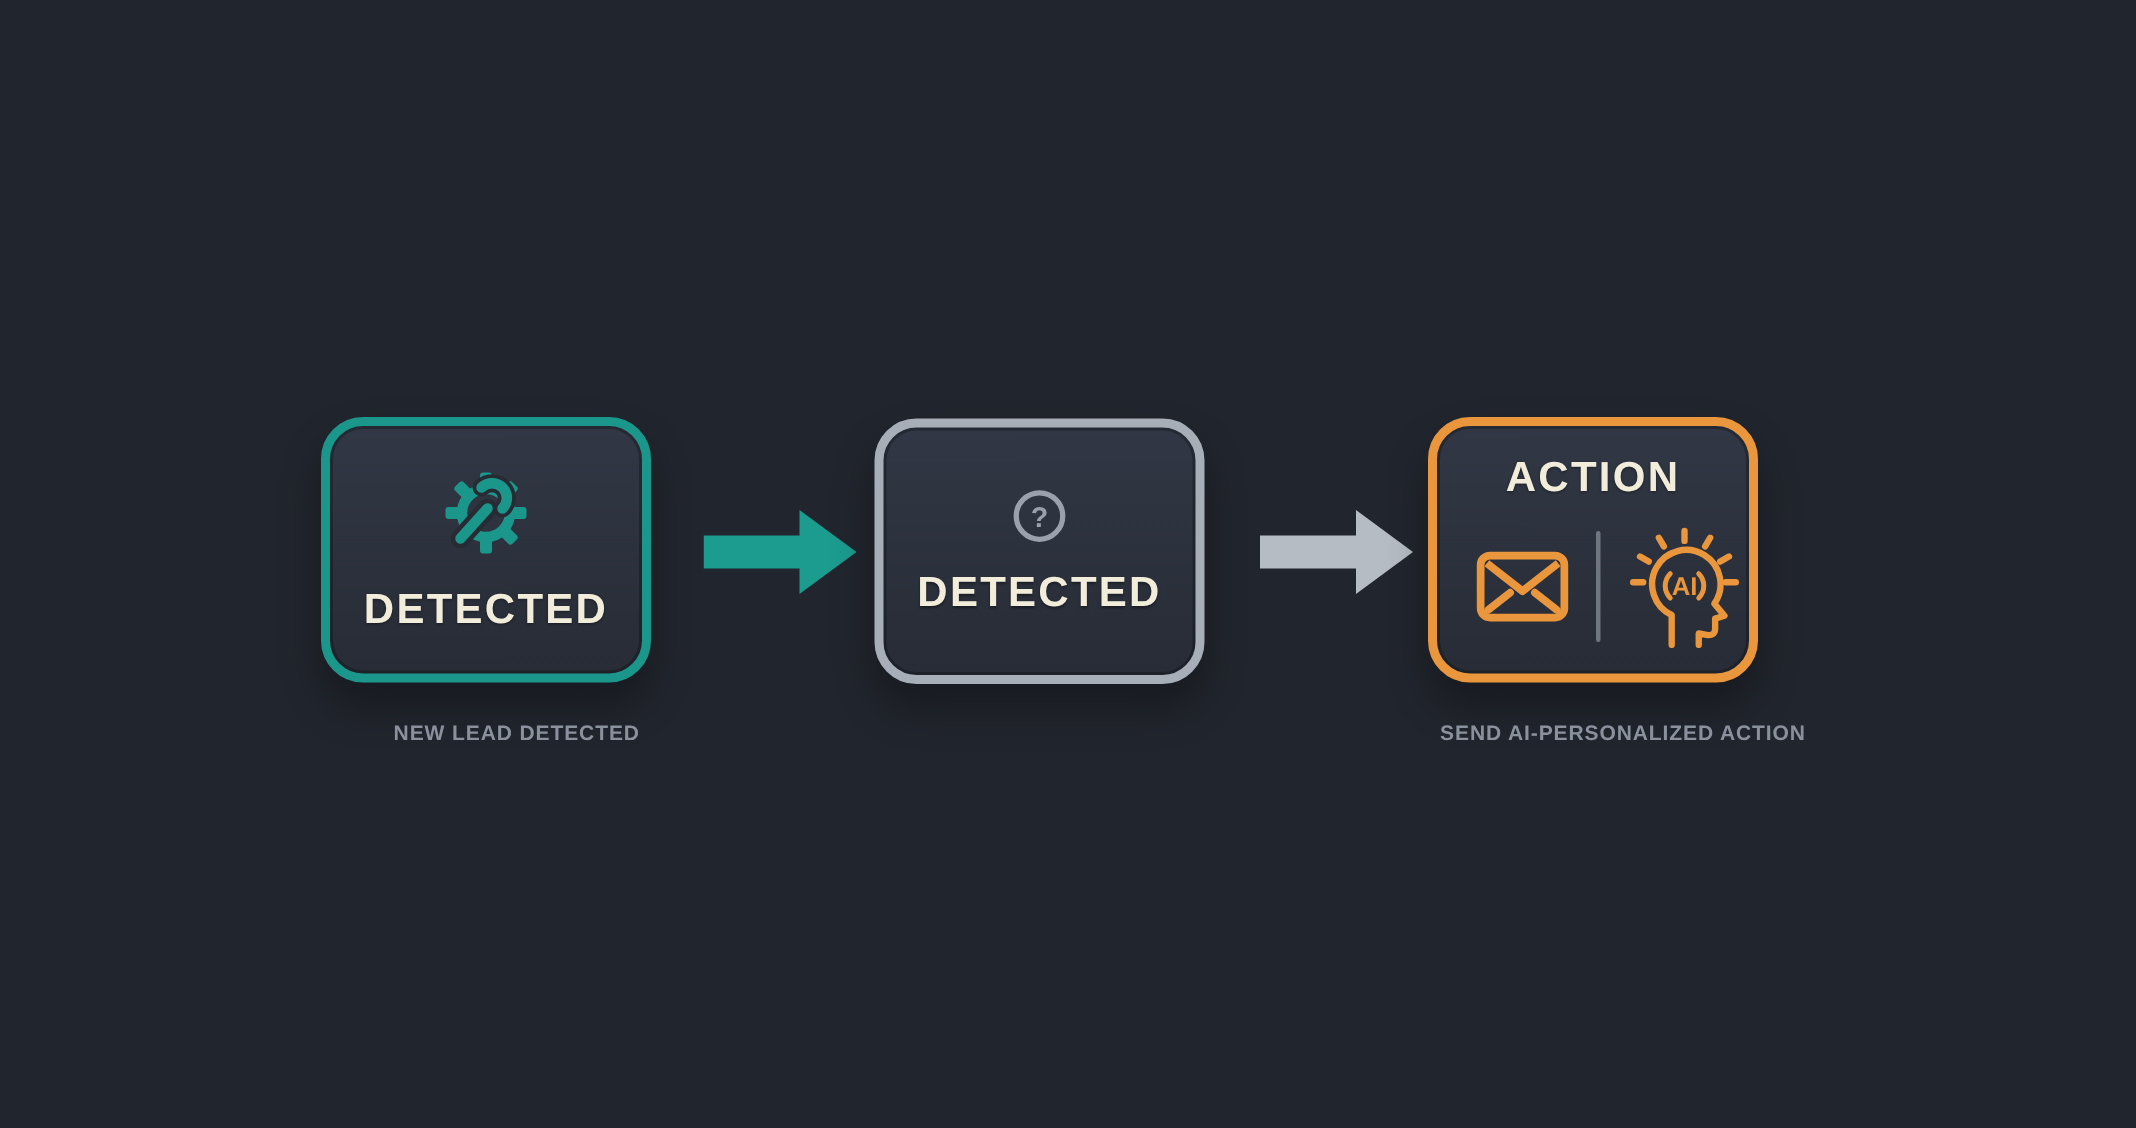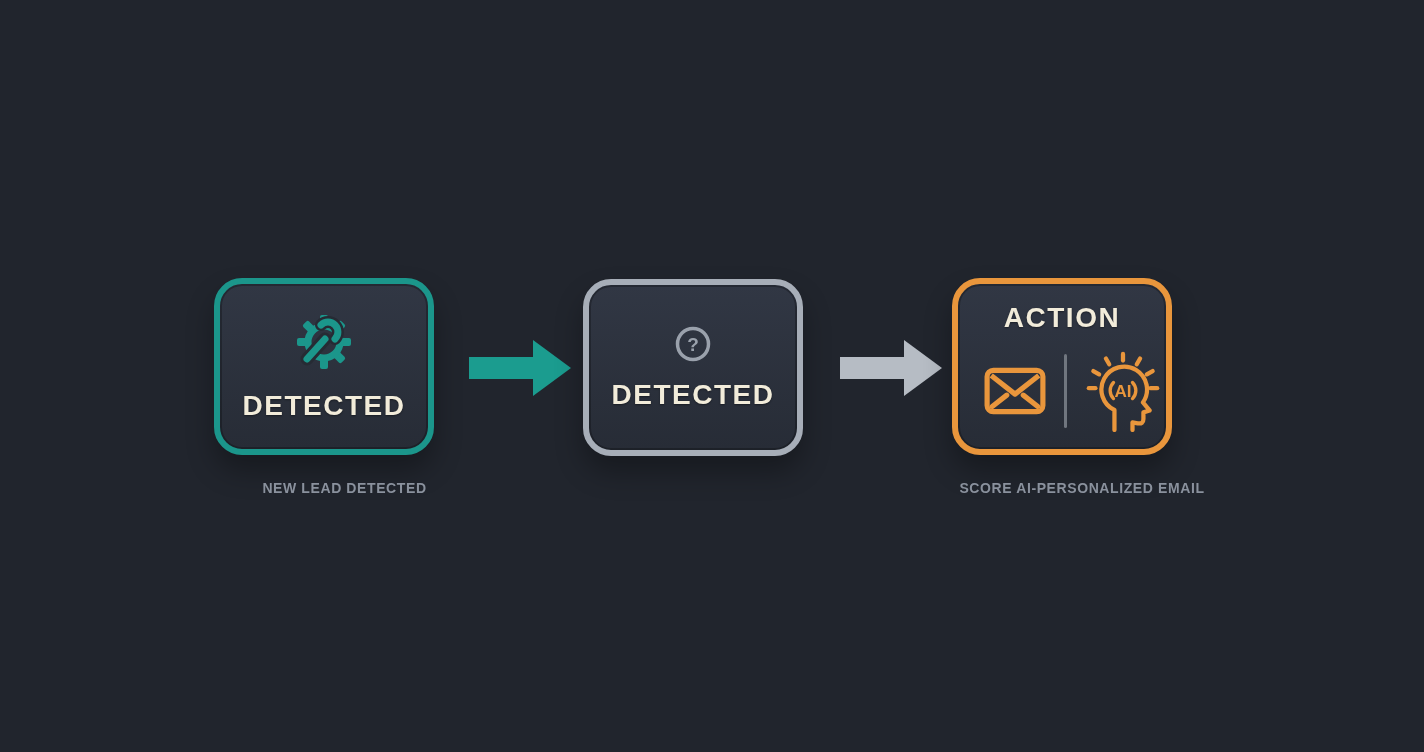--- a/index.html
+++ b/index.html
@@ -107,15 +107,15 @@
           <path d="M65.1,25.5 L71.2,22"></path>
           <path d="M69,40 L76,40"></path>
           <path d="M31,84 L31,63 A24,24 0 1 1 61,55 L68,63.5 L61.5,65.5 L61.5,72.5 Q61.5,78 55.5,77 L50,76 L50,84" stroke-linejoin="round"></path>
           <path d="M30,34 A12,12 0 0 0 30,51" stroke-width="3.5"></path>
           <path d="M50,34 A12,12 0 0 1 50,51" stroke-width="3.5"></path>
         </g>
         <text x="40" y="49" text-anchor="middle" font-size="18" font-weight="bold" font-family="Liberation Sans, DejaVu Sans, sans-serif" fill="var(--accent,#e9963c)">AI</text>
       </svg>
     </div>
   </div>
-  <div class="caption" style="left:922px;width:320px;">SCORE AI-PERSONALIZED EMAIL</div>
+  <div class="caption" style="left:922px;width:320px;">SEND AI-PERSONALIZED ACTION</div>
 
 </div>
 
 </body></html>

